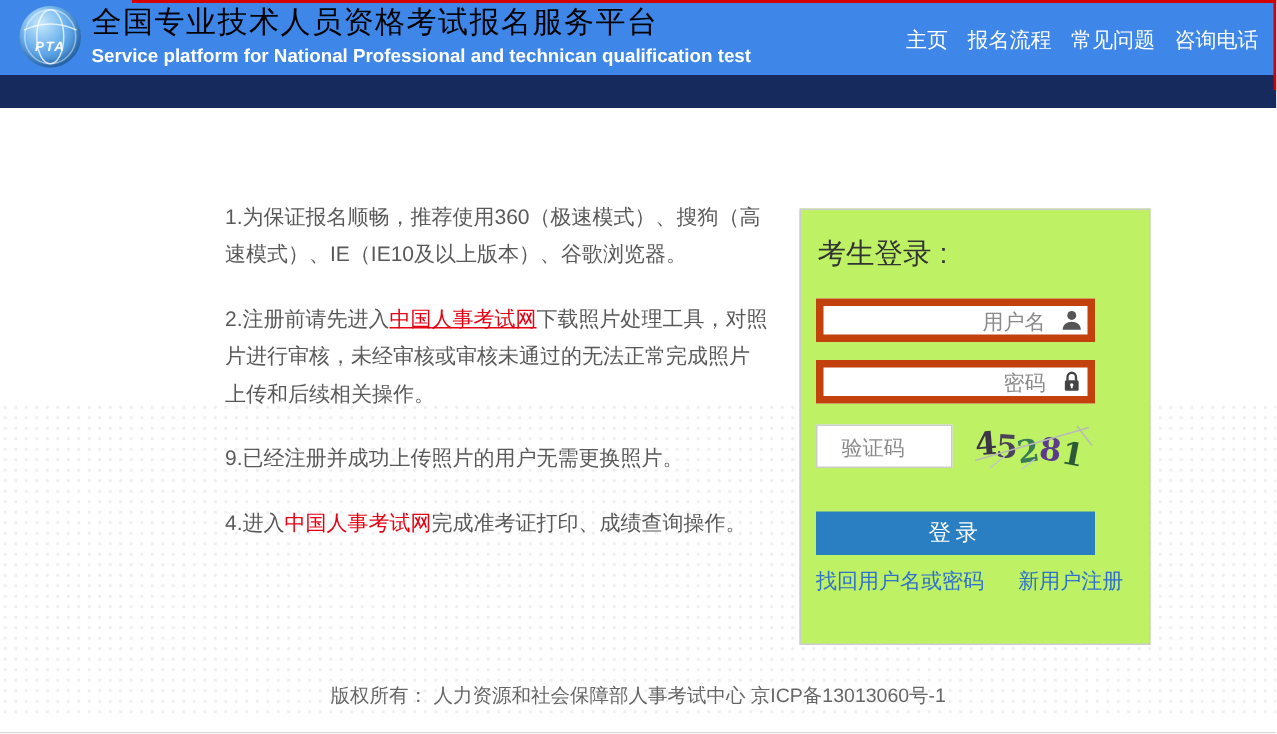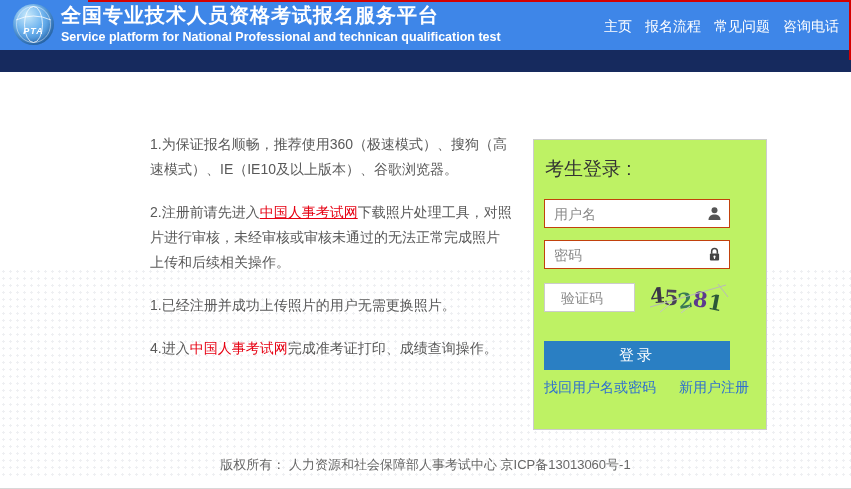--- a/index.html
+++ b/index.html
@@ -12,21 +12,21 @@
 
   
   .header{position:absolute;left:0;top:0;width:851px;height:50px;background:#3e86e8;z-index:10;}
   .logo{position:absolute;left:13px;top:4px;width:41px;height:41px;border-radius:50%;
         background:radial-gradient(circle at 35% 28%,#c8e9fb 0%,#6fb4ef 40%,#2170c4 100%);
         box-shadow:inset -2px -3px 6px rgba(0,40,90,.45);}
   .logo svg{position:absolute;left:0;top:0;}
   .logo-txt{position:absolute;left:0;top:22px;width:41px;text-align:center;color:#fff;
         font-size:9px;font-weight:bold;font-style:italic;letter-spacing:1px;}
   .titles{position:absolute;left:61px;top:2px;}
-  .site-title{color:#ffffff;font-size:20px;font-weight:bold;letter-spacing:1px;line-height:26px;}
+  .site-title{color:#000000;font-size:20px;font-weight:normal;letter-spacing:1px;line-height:26px;}
   .site-subtitle{color:#ffffff;font-size:12.5px;font-weight:bold;line-height:16px;margin-top:1px;}
   .nav{position:absolute;right:12px;top:18px;display:flex;gap:13px;}
   .nav a{color:#ffffff;font-size:14px;text-decoration:none;cursor:pointer;}
 
   
   .navy-band{position:absolute;left:0;top:50px;width:851px;height:22px;background:#162a5e;z-index:9;}
 
   
   .texture{position:absolute;left:0;top:268px;width:851px;height:212px;
         background-image:radial-gradient(rgba(90,100,125,0.10) 1px,transparent 1.2px);
@@ -38,21 +38,21 @@
   .tips p{margin:0 0 18px 0;font-size:14px;line-height:25px;color:#595959;}
   .redlink{color:#e60012;text-decoration:none;cursor:pointer;}
   .redlink.u{text-decoration:underline;}
 
   
   .login{position:absolute;left:533px;top:139px;width:234px;height:291px;border:1px solid #cccccc;
         background:#bef264;z-index:2;}
   .login h3{margin:0;position:absolute;left:11px;top:16px;font-size:19px;font-weight:normal;color:#333;}
   .field{position:absolute;left:10px;width:186px;height:29px;}
   .f-user{top:59px;} .f-pass{top:100px;}
-  .field input{width:186px;height:29px;border:1px solid #c2410c;padding:0 28px 0 9px;font-size:14px;color:#333;outline:none;}
+  .field input{width:186px;height:29px;border:5px solid #c2410c;padding:0 28px 0 9px;font-size:14px;color:#333;outline:none;text-align:right;}
   .field input::placeholder,.cap-input::placeholder{color:#8a8a8a;opacity:1;}
   .f-icon{position:absolute;right:7px;top:6px;width:17px;height:17px;}
   .cap-row{position:absolute;left:10px;top:143px;width:215px;height:30px;}
   .cap-input{width:91px;height:29px;border:1px solid #cccccc;padding:0 16px;font-size:14px;color:#333;outline:none;}
   .captcha{position:absolute;left:104px;top:-2px;width:82px;height:34px;cursor:pointer;}
   .captcha .d{position:absolute;font-family:"DejaVu Serif","Liberation Serif",serif;font-weight:bold;font-size:21px;}
   .d1{left:2px;top:2px;color:#3b3547;transform:rotate(-5deg);}
   .d2{left:16px;top:4px;color:#4a4258;transform:rotate(4deg);}
   .d3{left:30px;top:7px;color:#3a7a55;transform:rotate(-9deg);}
   .d4{left:45px;top:6px;color:#5c3a8e;transform:rotate(7deg);}
@@ -98,21 +98,21 @@
     </nav>
   </header>
 
   <div class="navy-band"></div>
 
   <div class="texture"></div>
 
   <section class="tips">
     <p>1.为保证报名顺畅，推荐使用360（极速模式）、搜狗（高速模式）、IE（IE10及以上版本）、谷歌浏览器。</p>
     <p><span>2.注册前请先进入</span><a class="redlink u">中国人事考试网</a><span>下载照片处理工具，对照片进行审核，未经审核或审核未通过的无法正常完成照片上传和后续相关操作。</span></p>
-    <p>1.已经注册并成功上传照片的用户无需更换照片。</p>
+    <p>9.已经注册并成功上传照片的用户无需更换照片。</p>
     <p><span>4.进入</span><a class="redlink">中国人事考试网</a><span>完成准考证打印、成绩查询操作。</span></p>
   </section>
 
   <section class="login">
     <h3>考生登录 :</h3>
 
     <div class="field f-user">
       <input type="text" placeholder="用户名" style="">
       <svg class="f-icon" viewBox="0 0 24 24">
         <circle cx="12" cy="7.5" r="4.2" fill="#555"></circle>

